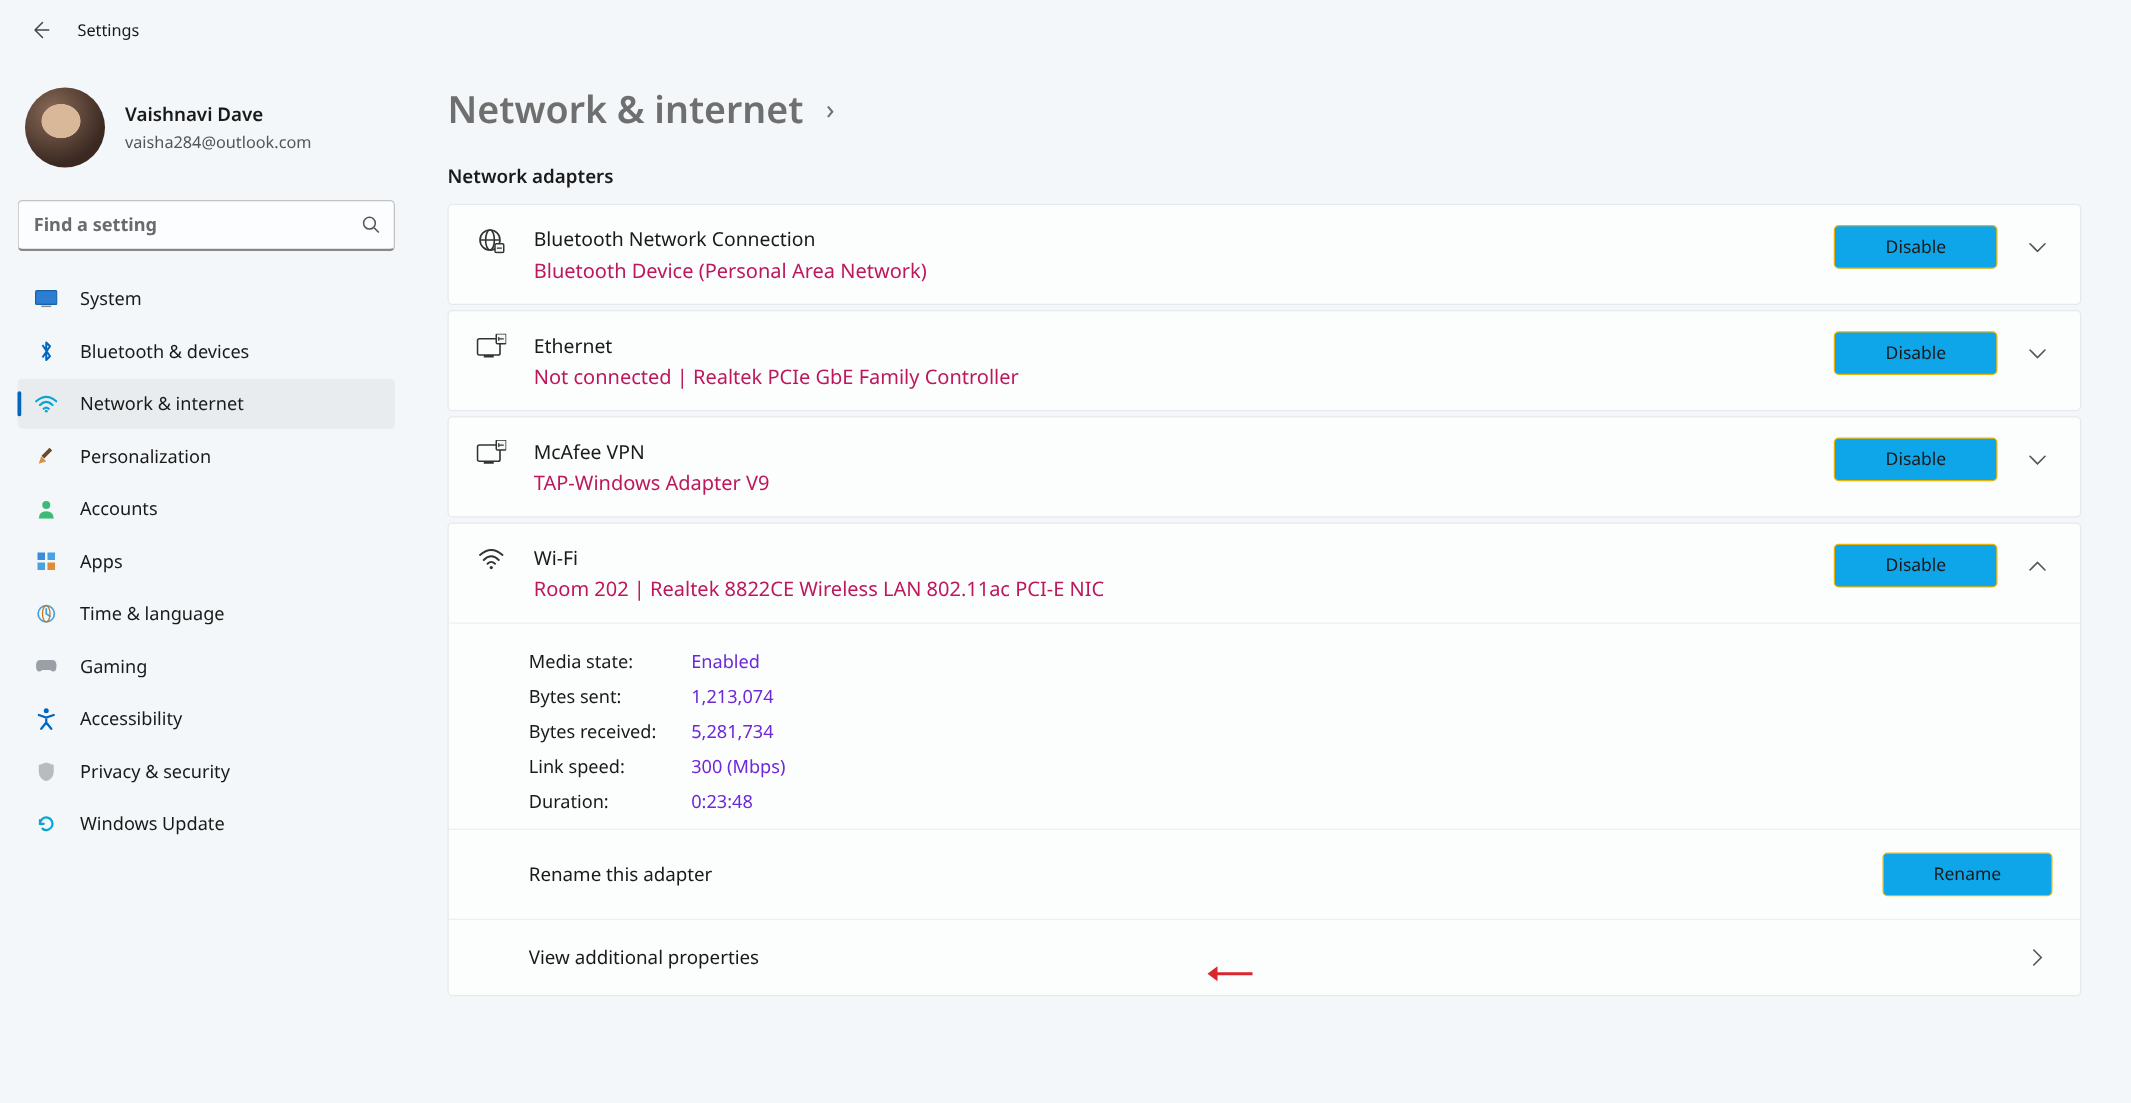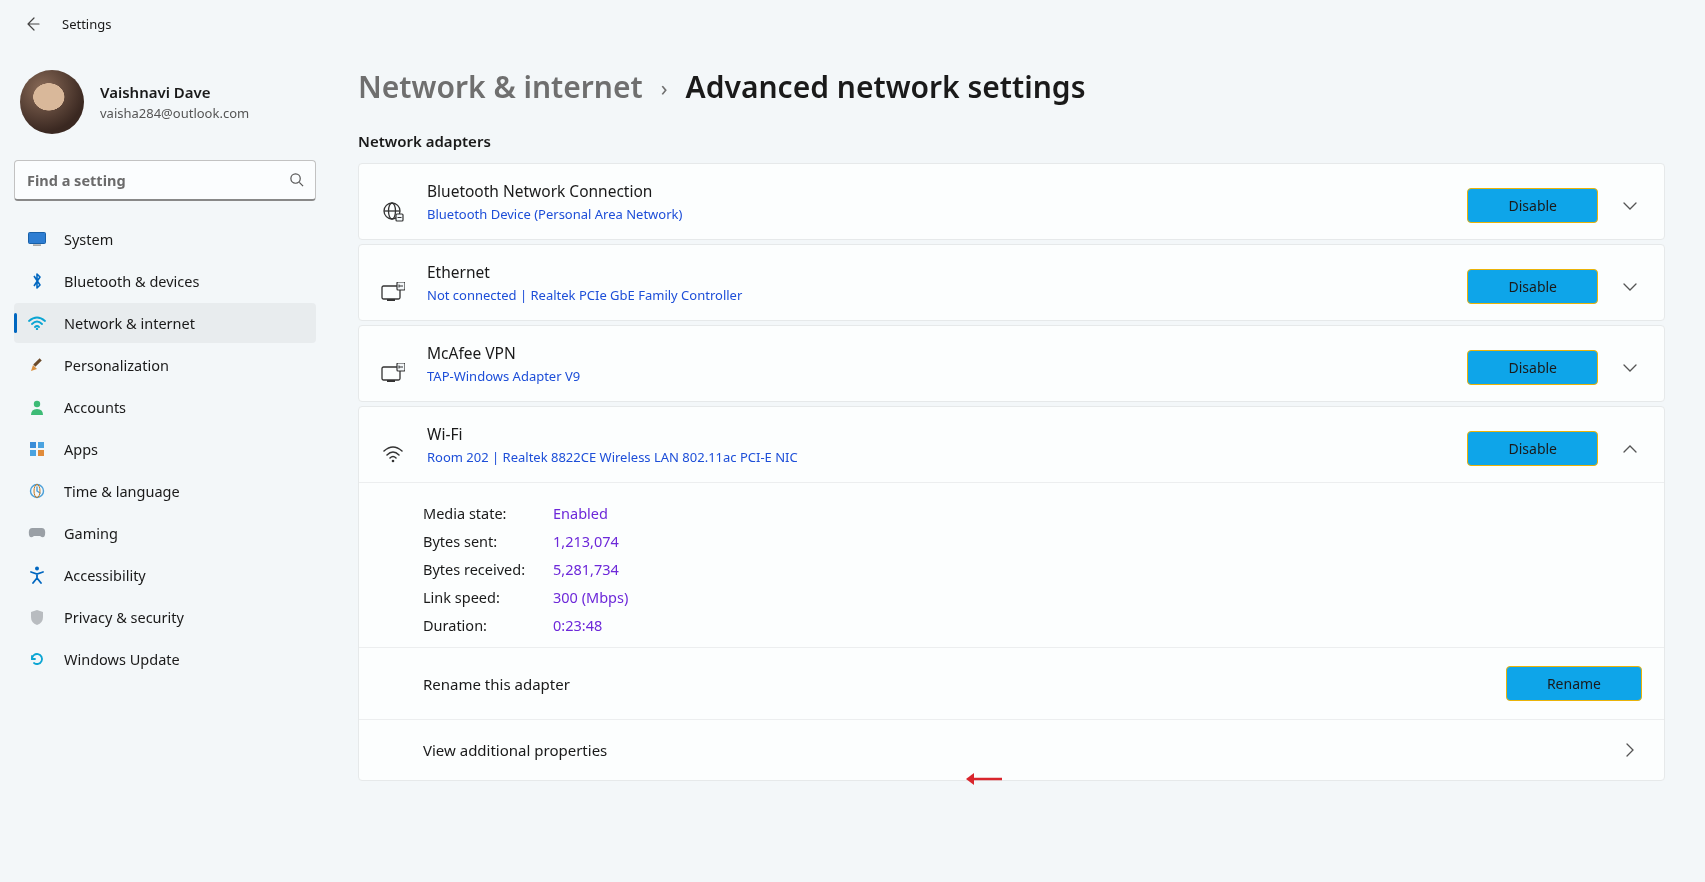--- a/index.html
+++ b/index.html
@@ -30,25 +30,25 @@
 
 .main { flex: 1; padding: 18px 40px 0 28px; overflow-y: auto; height: 836px; }
 .breadcrumb { display: flex; align-items: center; gap: 18px; margin-bottom: 24px; }
 .crumb-parent { font-size: 30px; font-weight: 600; color: #6f6f6f; cursor: pointer; }
 .crumb-sep { font-size: 22px; color: #6f6f6f; }
 .crumb-current { font-size: 30px; font-weight: 600; color: #1a1a1a; }
 
 .section-label { font-size: 15px; font-weight: 600; color: #1a1a1a; margin-bottom: 12px; }
 
 .card { background: #fcfefe; border: 1px solid #e6e9ea; border-radius: 4px; margin-bottom: 4px; }
-.card-row { display: flex; align-items: flex-end; padding: 16px 22px; gap: 22px; }
+.card-row { display: flex; align-items: flex-start; padding: 16px 22px; gap: 22px; }
 .card-icon { width: 24px; height: 24px; display:flex; align-items:center; justify-content:center; color:#333; flex-shrink:0; }
 .card-text { flex: 1; }
 .card-title { font-size: 15.5px; color: #1a1a1a; }
-.card-sub { font-size: 13px; color: #1d4ed8; margin-top: 3px; }
+.card-sub { font-size: 16px; color: #be185d; margin-top: 3px; }
 .card-actions { display: flex; align-items: center; gap: 20px; }
 .btn { background: #0ea5e9; border: 1px solid #eab308; border-radius: 4px; padding: 7px 40px; font-size: 14px; color: #1a1a1a; cursor: pointer; }
 .chevron { width: 24px; height: 24px; display:flex; align-items:center; justify-content:center; color:#555; cursor:pointer; }
 
 .details { padding: 20px 22px 4px 64px; border-top: 1px solid #eceeef; }
 .detail-row { display: flex; margin-bottom: 8px; font-size: 14.5px; }
 .detail-key { width: 130px; color: #1a1a1a; }
 .detail-val { color: #6d28d9; }
 
 .sub-row { display:flex; align-items:center; justify-content:space-between; padding: 18px 22px 18px 64px; border-top: 1px solid #eceeef; }
@@ -189,21 +189,20 @@
           </span>
         <span>Windows Update</span>
       </div>
     </nav>
   </aside>
 
   <main class="main main-wrap">
     <div class="breadcrumb">
       <span class="crumb-parent">Network &amp; internet</span>
       <span class="crumb-sep">›</span>
-      <span class="crumb-current">Advanced network settings</span>
     </div>
 
     <div class="section-label">Network adapters</div>
 
     <div class="card">
       <div class="card-row">
         <span class="card-icon">
             <svg width="22" height="22" viewBox="0 0 22 22">
               <circle cx="10" cy="11" r="8" stroke="#333" stroke-width="1.3" fill="none"></circle>
               <ellipse cx="10" cy="11" rx="3.5" ry="8" stroke="#333" stroke-width="1.3" fill="none"></ellipse>

